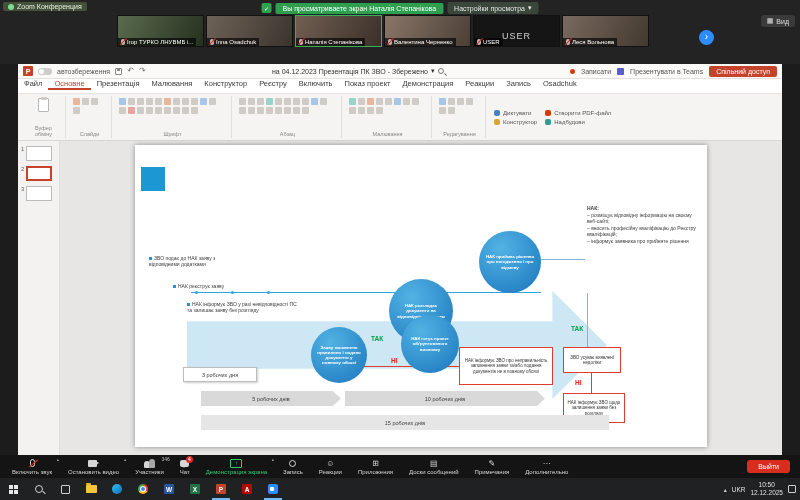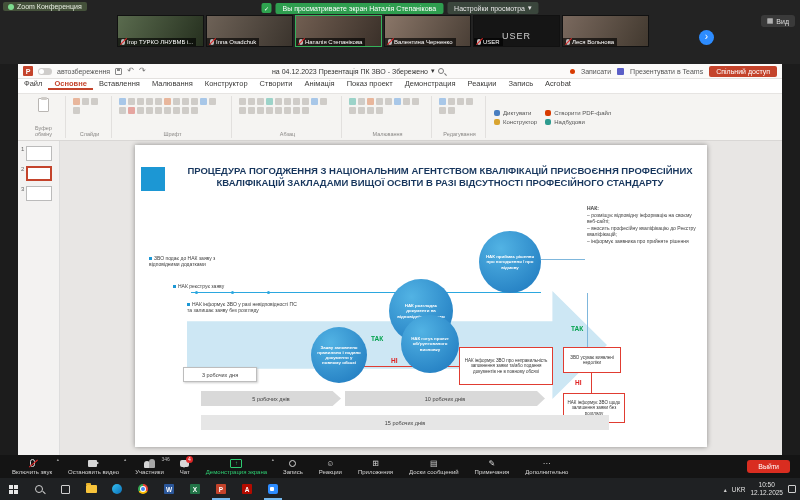--- a/index.html
+++ b/index.html
@@ -42,21 +42,21 @@
 .glyph-sm{font-size:8px;color:#777;line-height:8px}
 .ppt-doc-title{margin:0 auto;display:flex;align-items:center;gap:3px;color:#333;white-space:nowrap}
 .magnifier{width:6px;height:6px;border:1px solid #777;border-radius:50%;position:relative}
 .magnifier::after{content:"";position:absolute;left:5px;top:5px;width:3px;height:1px;background:#777;transform:rotate(45deg)}
 .tb-right{display:flex;align-items:center;gap:6px;white-space:nowrap}
 .rec-dot{width:5px;height:5px;border-radius:50%;background:#d83b01}
 .teams-ic{width:7px;height:7px;background:#5b5fc7;border-radius:1px}
 .share-btn{background:#c4432b;color:#fff;padding:2px 7px;border-radius:2px;font-size:7px}
 .ppt-tabs{height:15px;display:flex;align-items:flex-start;font-size:7.5px;color:#3b3a39;background:#fff;border-bottom:1px solid #e6e4e2}
 .ppt-tab{padding:0 6px;display:flex;align-items:center;cursor:pointer}
-.ppt-tab.active{font-weight:bold;border-bottom:2px solid #c4432b;color:#c4432b}
+.ppt-tab.active{font-weight:normal;border-bottom:2px solid #c4432b;color:#c4432b}
 .ppt-ribbon{height:47px;background:#f5f4f2;border-bottom:1px solid #d9d7d5;display:flex;align-items:stretch;padding:2px 4px;gap:2px;overflow:hidden}
 .rgroup{display:flex;flex-direction:column;justify-content:space-between;border-right:1px solid #e2e0de;padding:2px 5px 1px}
 .ricons{display:flex;gap:2px;flex-wrap:wrap;align-content:flex-start}
 .ric{width:7px;height:7px;background:#cfccc8;border-radius:1px}
 .ric.b{background:#a8c7e8}.ric.o{background:#e8b69c}.ric.t{background:#9cd3c9}.ric.r{background:#e6a5a0}
 .rlabel{font-size:5.5px;color:#8a8886;text-align:center;padding-top:1px}
 .paste-ic{width:11px;height:14px;background:#fff;border:1px solid #b9b6b3;border-radius:1px;position:relative;margin:0 auto}
 .paste-ic::after{content:"";position:absolute;left:2px;top:-2px;width:6px;height:3px;background:#cfccc8;border-radius:1px}
 .rbtns{display:grid;grid-template-columns:auto auto;gap:3px 8px;align-content:center;padding:0 6px;font-size:6px;color:#555}
 .rbtn{display:flex;align-items:center;gap:3px;cursor:pointer;white-space:nowrap}
@@ -240,30 +240,30 @@
         <span class="rec-dot"></span>
         <span>Записати</span>
         <span class="teams-ic"></span>
         <span>Презентувати в Teams</span>
         <span class="share-btn">Спільний доступ</span>
       </span>
     </div>
     <div class="ppt-tabs">
       <span class="ppt-tab">Файл</span>
       <span class="ppt-tab active">Основне</span>
-      <span class="ppt-tab">Вставлення</span>
+      <span class="ppt-tab">Презентація</span>
       <span class="ppt-tab">Малювання</span>
       <span class="ppt-tab">Конструктор</span>
-      <span class="ppt-tab">Створити</span>
-      <span class="ppt-tab">Анімація</span>
+      <span class="ppt-tab">Реєстру</span>
+      <span class="ppt-tab">Включить</span>
       <span class="ppt-tab">Показ проект</span>
       <span class="ppt-tab">Демонстрация</span>
       <span class="ppt-tab">Реакции</span>
       <span class="ppt-tab">Запись</span>
-      <span class="ppt-tab">Acrobat</span>
+      <span class="ppt-tab">Osadchuk</span>
     </div>
     <div class="ppt-ribbon">
       <div class="rgroup" style="width:44px">
         <span class="paste-ic"></span>
         <span class="rlabel">Буфер обміну</span>
       </div>
       <div class="rgroup" style="width:44px">
         <span class="ricons" style="width:30px">
             <span class="ric o"></span>
             <span class="ric"></span>
@@ -378,21 +378,20 @@
             <span class="sbox active"></span>
           </div>
         <div class="sthumb">
             <span>3</span>
             <span class="sbox"></span>
           </div>
       </div>
       <div class="slide-stage">
         <div class="slide">
           <div class="deco-square"></div>
-          <div class="slide-title">ПРОЦЕДУРА ПОГОДЖЕННЯ З НАЦІОНАЛЬНИМ АГЕНТСТВОМ КВАЛІФІКАЦІЙ ПРИСВОЄННЯ ПРОФЕСІЙНИХ КВАЛІФІКАЦІЙ ЗАКЛАДАМИ ВИЩОЇ ОСВІТИ В РАЗІ ВІДСУТНОСТІ ПРОФЕСІЙНОГО СТАНДАРТУ</div>
 
           <div class="flow-arrow"></div>
           <div class="tl-line"></div>
           <span class="tl-dot" style="left:60px"></span>
           <span class="tl-dot" style="left:96px"></span>
           <span class="tl-dot" style="left:132px"></span>
 
           <div class="step s1">ЗВО подає до НАК заяву з відповідними додатками</div>
           <div class="step s2">НАК реєструє заяву</div>
           <div class="step s3">НАК інформує ЗВО у разі невідповідності ПС та залишає заяву без розгляду</div>

